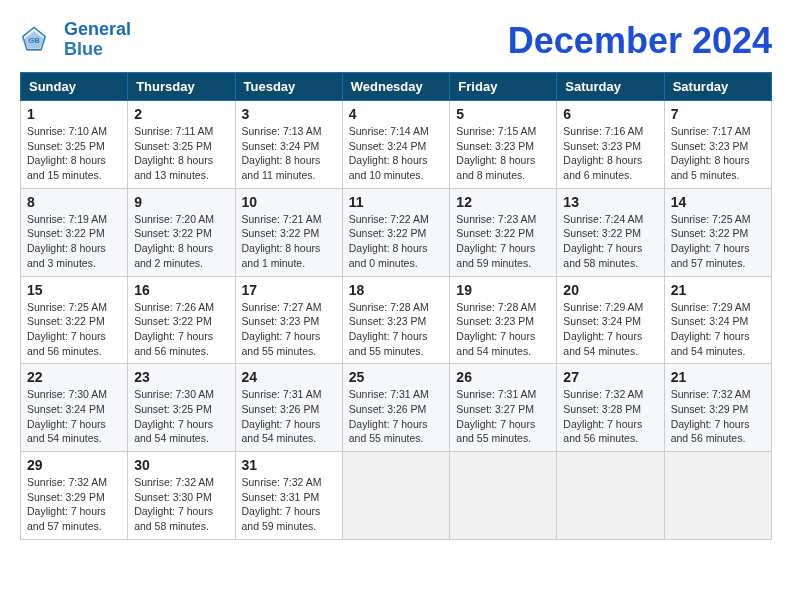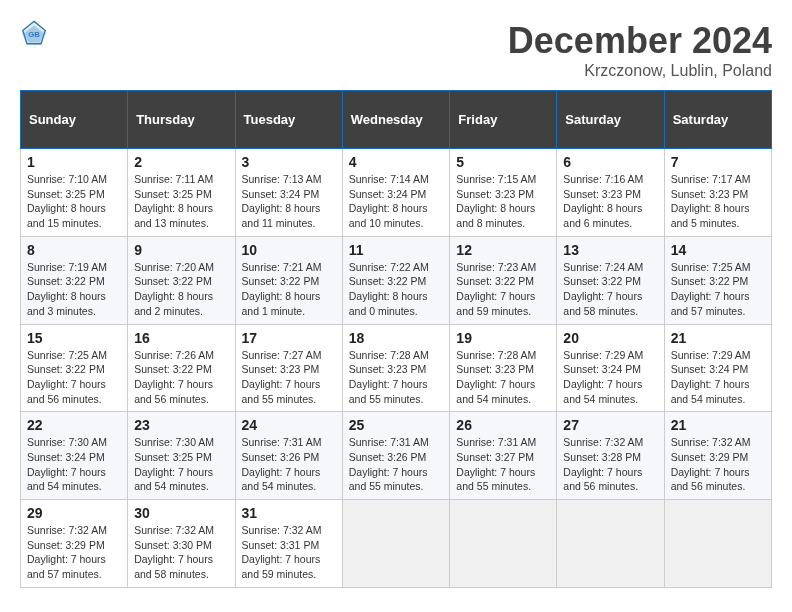--- a/index.html
+++ b/index.html
@@ -33,36 +33,36 @@
     .logo-icon {
       width: 28px;
       height: 28px;
     }
     .title-area {
       text-align: right;
     }
     .month-title {
       font-size: 36px;
       font-weight: bold;
-      color: #404040;
+      color: #1d4ed8;
     }
     .location-title {
       font-size: 16px;
       color: #555;
     }
     table {
       width: 100%;
       border-collapse: collapse;
       font-size: 11px;
     }
     thead tr th {
-      background-color: #404040;
+      background-color: #0c4a6e;
       color: #fff;
       text-align: left;
-      padding: 21px 8px;
+      padding: 6px 8px;
       font-size: 13px;
       font-weight: bold;
       border: 1px solid #1a6bb5;
       margin-top: 28px;
     }
     tbody tr td {
       border: 1px solid #ccc;
       vertical-align: top;
       padding: 5px 6px;
       width: 108px;
@@ -92,24 +92,27 @@
 <body>
 
 <div class="header-area">
   <div class="logo">
     <svg class="logo-icon" viewBox="0 0 40 40">
       <polygon points="20,5 38,18 30,36 10,36 2,18" fill="#2979be" opacity="0.15"></polygon>
       <polygon points="20,2 36,15 30,34 10,34 4,15" fill="none" stroke="#2979be" stroke-width="2"></polygon>
       <polygon points="20,8 34,19 28,32 12,32 6,19" fill="#2979be" opacity="0.3"></polygon>
       <text x="20" y="24" text-anchor="middle" font-size="11" fill="#2979be" font-weight="bold">GB</text>
     </svg>
+    <div class="logo-text">
+      <div><span>General</span></div>
+      <div><span style="color:#2979be">Blue</span></div>
+    </div>
   </div>
   <div class="title-area">
     <div class="month-title">December 2024</div>
-    <div class="location-title">Krzczonow, Lublin, Poland</div>
   </div>
 </div>
 
 <table>
   <thead>
     <tr>
     <th>Sunday</th>
         <th>Thursday</th>
         <th>Tuesday</th>
         <th>Wednesday</th>

